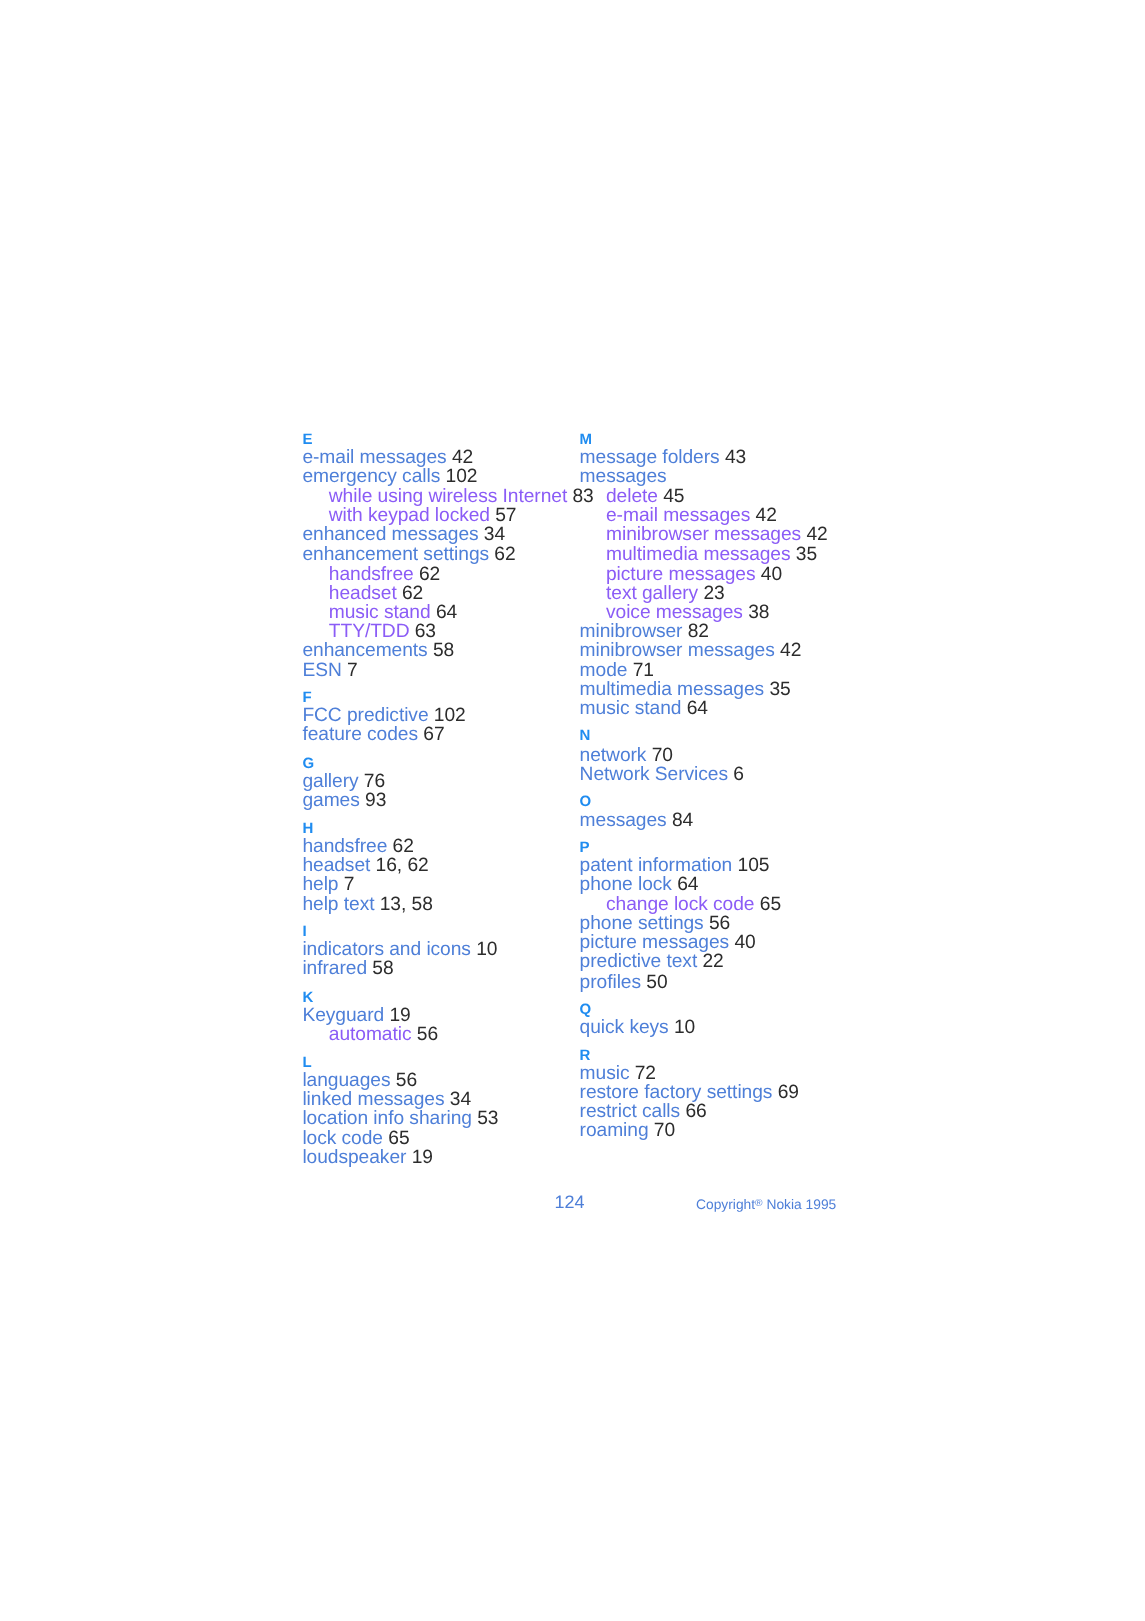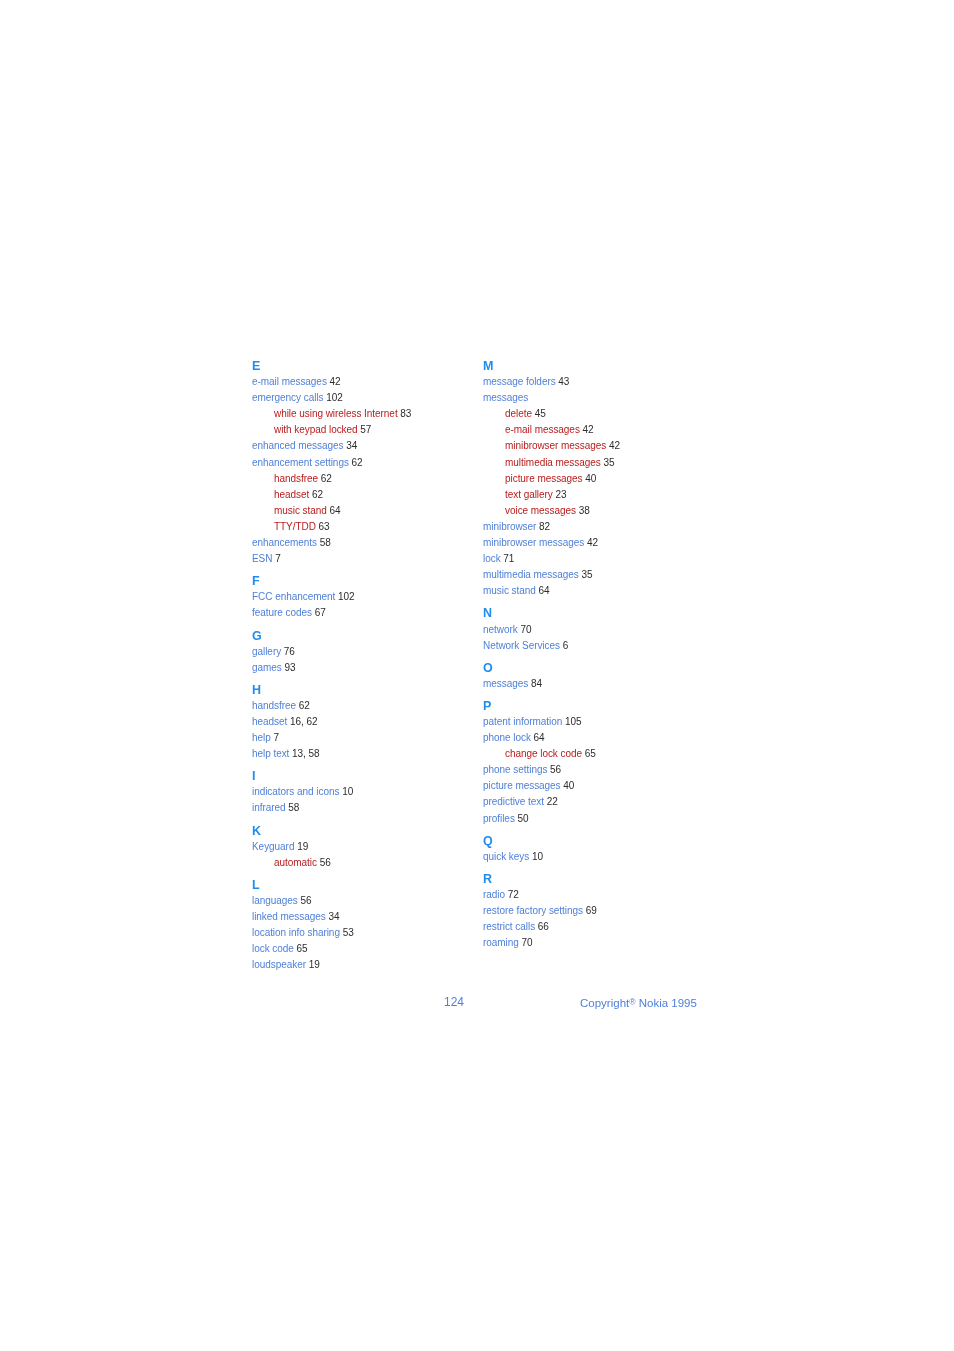--- a/index.html
+++ b/index.html
@@ -52,57 +52,57 @@
     line-height: 16.1px;
     letter-spacing: 0.1px;
     margin-top: 6px;
     white-space: nowrap;
   }
   .index-section.first-section > .section-letter {
     margin-top: 0;
   }
 
   .entry {
-    font-size: 10px;
+    font-size: 16px;
     line-height: 16.1px;
     color: #4e7fd8;
     white-space: nowrap;
     letter-spacing: -0.05px;
   }
 
   .entry .term {
     color: #4e7fd8;
   }
 
   .entry .pages {
     color: #2c2c2c;
   }
 
   .entry.sub {
     padding-left: 22px;
     color: #2c2c2c;
   }
   .entry.sub .term {
-    color: #b91c1c;
+    color: #8b5cf6;
   }
 
   
   #page-footer {
     position: absolute;
     left: 252px;
     top: 995px;
     width: 460px;
     height: 16px;
   }
 
   #footer-page-number {
     position: absolute;
-    left: 192px;
+    left: 210px;
     top: 0;
-    font-size: 12px;
+    font-size: 15px;
     line-height: 15px;
     color: #4e7fd8;
     white-space: nowrap;
   }
 
   #footer-copyright {
     position: absolute;
     left: 328px;
     top: 0;
     font-size: 11.5px;
@@ -132,21 +132,21 @@
           <div class="entry"><span class="term">enhancement settings</span> <span class="pages">62</span></div>
           <div class="entry sub"><span class="term">handsfree</span> <span class="pages">62</span></div>
           <div class="entry sub"><span class="term">headset</span> <span class="pages">62</span></div>
           <div class="entry sub"><span class="term">music stand</span> <span class="pages">64</span></div>
           <div class="entry sub"><span class="term">TTY/TDD</span> <span class="pages">63</span></div>
           <div class="entry"><span class="term">enhancements</span> <span class="pages">58</span></div>
           <div class="entry"><span class="term">ESN</span> <span class="pages">7</span></div>
         </div>
         <div class="index-section">
           <div class="section-letter">F</div>
-          <div class="entry"><span class="term">FCC enhancement</span> <span class="pages">102</span></div>
+          <div class="entry"><span class="term">FCC predictive</span> <span class="pages">102</span></div>
           <div class="entry"><span class="term">feature codes</span> <span class="pages">67</span></div>
         </div>
         <div class="index-section">
           <div class="section-letter">G</div>
           <div class="entry"><span class="term">gallery</span> <span class="pages">76</span></div>
           <div class="entry"><span class="term">games</span> <span class="pages">93</span></div>
         </div>
         <div class="index-section">
           <div class="section-letter">H</div>
           <div class="entry"><span class="term">handsfree</span> <span class="pages">62</span></div>
@@ -180,21 +180,21 @@
           <div class="entry"><span class="term">messages</span></div>
           <div class="entry sub"><span class="term">delete</span> <span class="pages">45</span></div>
           <div class="entry sub"><span class="term">e-mail messages</span> <span class="pages">42</span></div>
           <div class="entry sub"><span class="term">minibrowser messages</span> <span class="pages">42</span></div>
           <div class="entry sub"><span class="term">multimedia messages</span> <span class="pages">35</span></div>
           <div class="entry sub"><span class="term">picture messages</span> <span class="pages">40</span></div>
           <div class="entry sub"><span class="term">text gallery</span> <span class="pages">23</span></div>
           <div class="entry sub"><span class="term">voice messages</span> <span class="pages">38</span></div>
           <div class="entry"><span class="term">minibrowser</span> <span class="pages">82</span></div>
           <div class="entry"><span class="term">minibrowser messages</span> <span class="pages">42</span></div>
-          <div class="entry"><span class="term">lock</span> <span class="pages">71</span></div>
+          <div class="entry"><span class="term">mode</span> <span class="pages">71</span></div>
           <div class="entry"><span class="term">multimedia messages</span> <span class="pages">35</span></div>
           <div class="entry"><span class="term">music stand</span> <span class="pages">64</span></div>
         </div>
         <div class="index-section">
           <div class="section-letter">N</div>
           <div class="entry"><span class="term">network</span> <span class="pages">70</span></div>
           <div class="entry"><span class="term">Network Services</span> <span class="pages">6</span></div>
         </div>
         <div class="index-section">
           <div class="section-letter">O</div>
@@ -209,21 +209,21 @@
           <div class="entry"><span class="term">picture messages</span> <span class="pages">40</span></div>
           <div class="entry"><span class="term">predictive text</span> <span class="pages">22</span></div>
           <div class="entry"><span class="term">profiles</span> <span class="pages">50</span></div>
         </div>
         <div class="index-section">
           <div class="section-letter">Q</div>
           <div class="entry"><span class="term">quick keys</span> <span class="pages">10</span></div>
         </div>
         <div class="index-section">
           <div class="section-letter">R</div>
-          <div class="entry"><span class="term">radio</span> <span class="pages">72</span></div>
+          <div class="entry"><span class="term">music</span> <span class="pages">72</span></div>
           <div class="entry"><span class="term">restore factory settings</span> <span class="pages">69</span></div>
           <div class="entry"><span class="term">restrict calls</span> <span class="pages">66</span></div>
           <div class="entry"><span class="term">roaming</span> <span class="pages">70</span></div>
         </div>
       </div>
     </div>
 
   <div id="page-footer">
     <div id="footer-page-number">124</div>
     <div id="footer-copyright">

